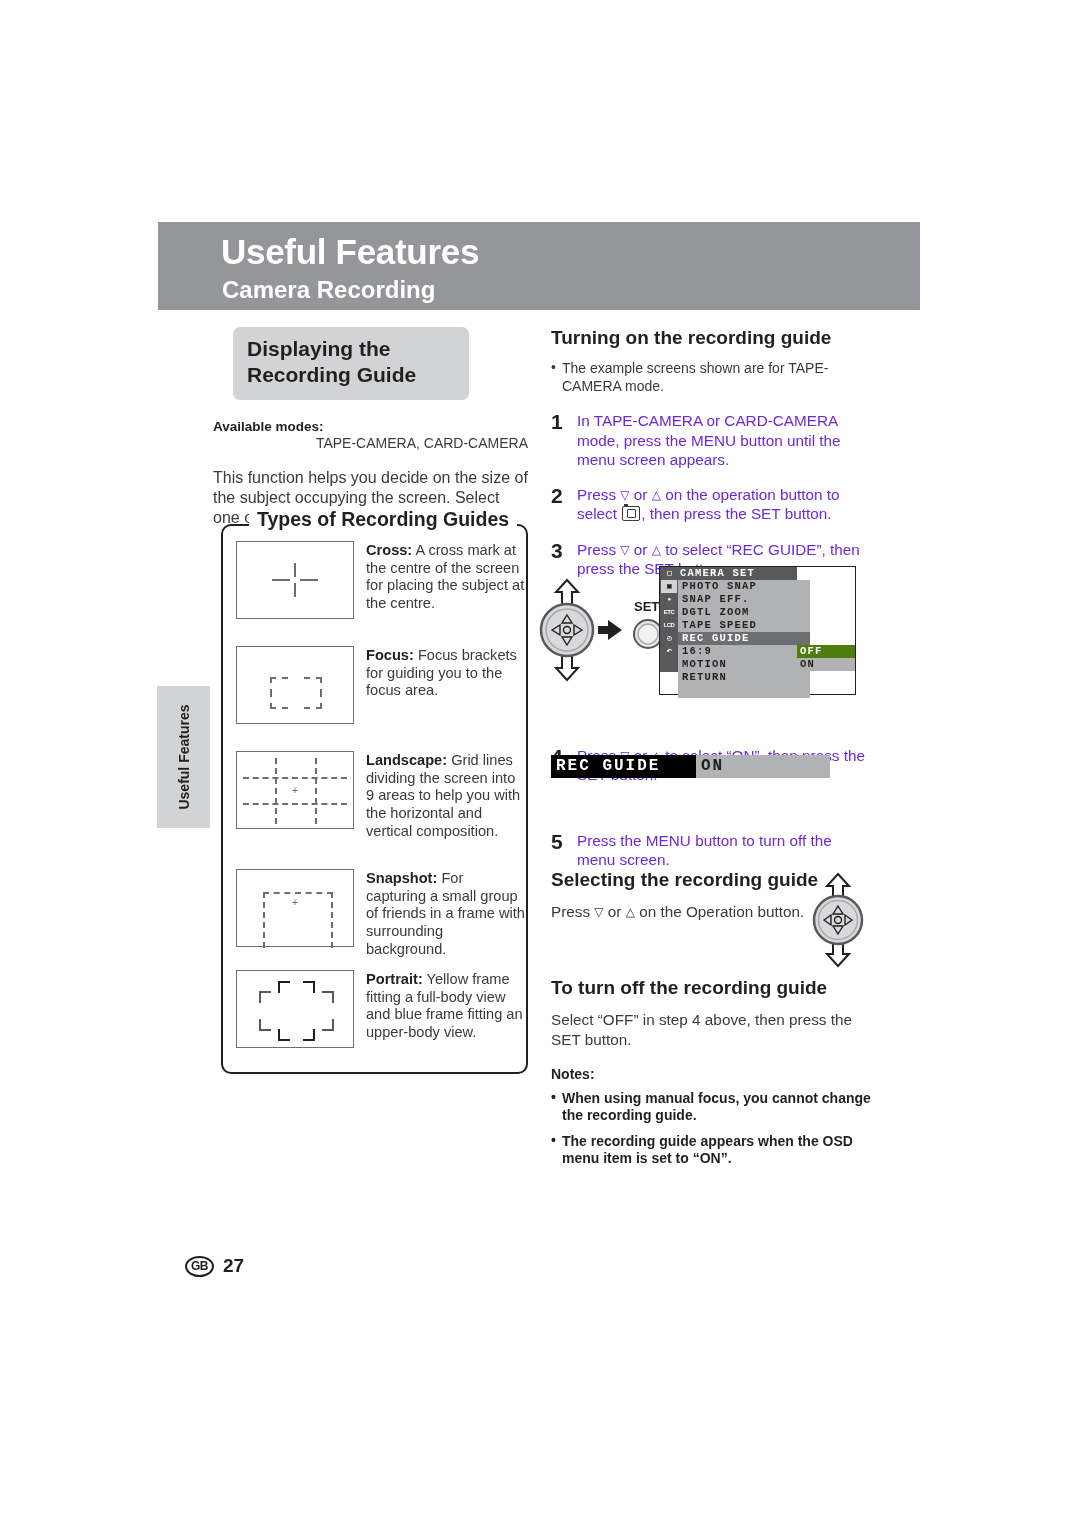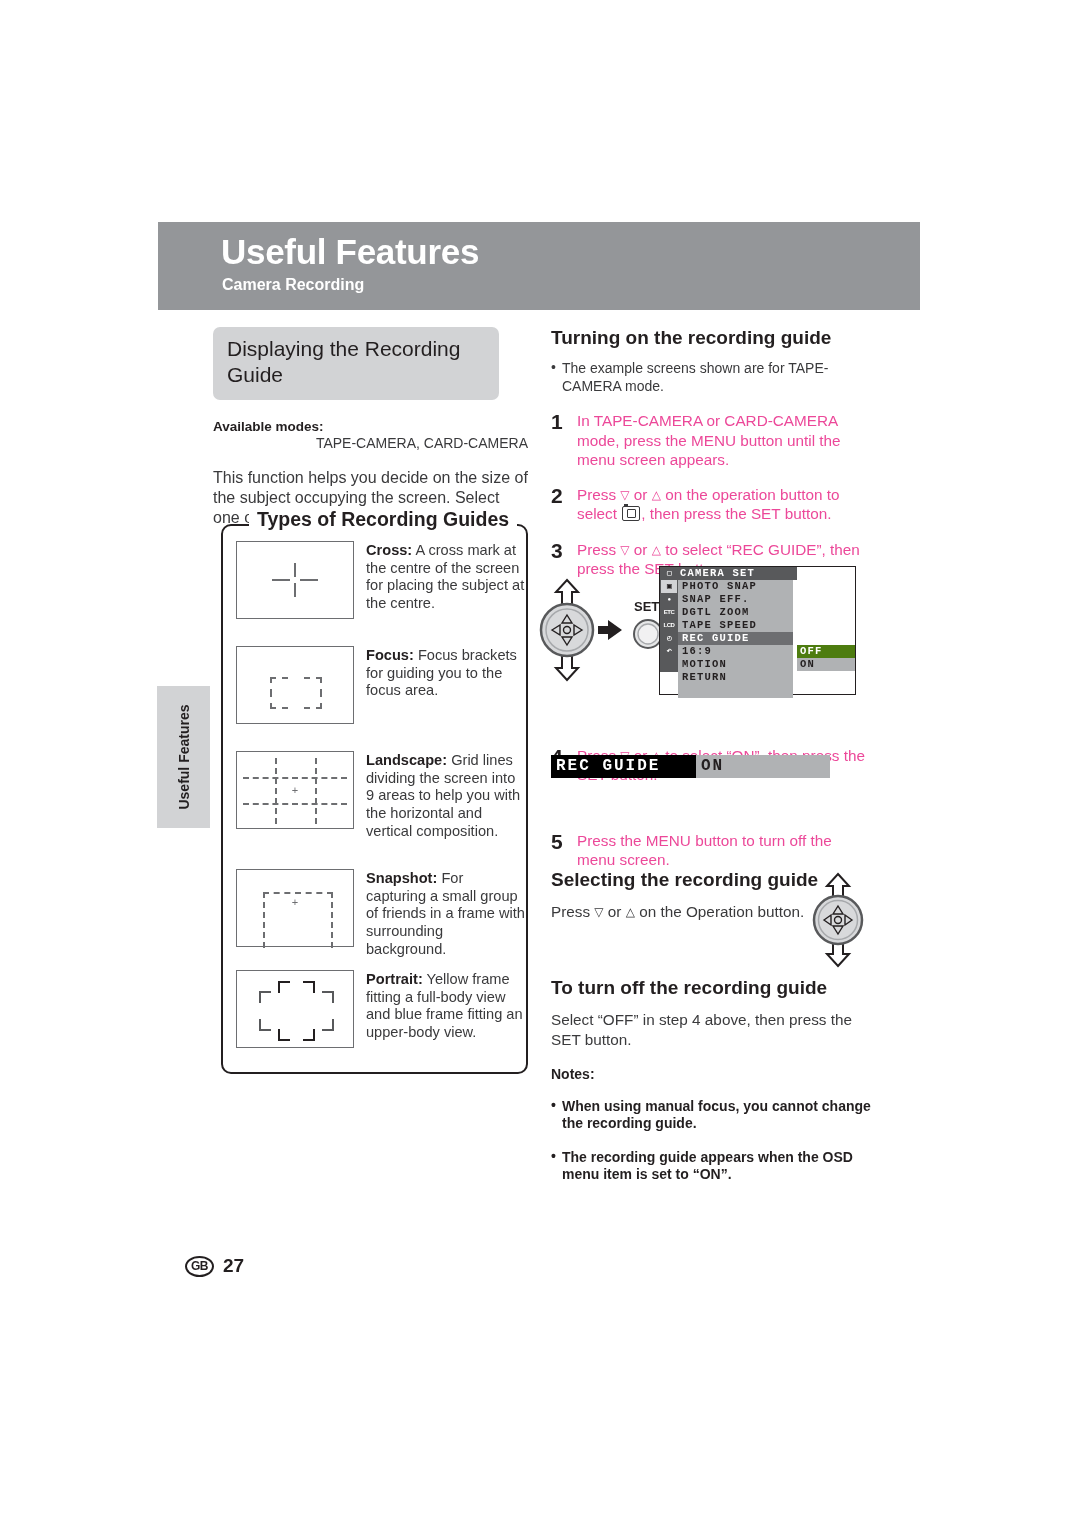--- a/index.html
+++ b/index.html
@@ -40,21 +40,21 @@
     top: 10px;
     font-size: 35px;
     font-weight: bold;
     color: #ffffff;
     letter-spacing: -0.3px;
   }
   #titlebar .t2 {
     position: absolute;
     left: 64px;
     top: 54px;
-    font-size: 16px;
+    font-size: 24px;
     font-weight: bold;
     color: #ffffff;
   }
 
   
   #sidetab {
     position: absolute;
     left: 157px;
     top: 686px;
     width: 53px;
@@ -99,25 +99,26 @@
     position: absolute;
     left: 213px;
     top: 327px;
     width: 315px;
   }
   #grayhead {
     background: #d2d3d5;
     border-radius: 7px;
     padding: 9px 14px 11px 14px;
     font-size: 21px;
-    font-weight: normal;
+    font-weight: bold;
     line-height: 1.25;
     color: #231f20;
-    width: 286px;
-    box-sizing: border-box;
+    width: 236px;
+    box-sizing: border-box;
+    margin-left: 20px;
   }
   .avail-label {
     margin-top: 19px;
     font-size: 13.5px;
     font-weight: bold;
   }
   .avail-val {
     margin-top: 1px;
     margin-left: 11px;
     font-size: 14px;
@@ -242,21 +243,21 @@
     width: 26px;
     flex: 0 0 26px;
     font-size: 21px;
     font-weight: bold;
     color: #231f20;
     line-height: 1.05;
   }
   .step .txt {
     font-size: 15.3px;
     line-height: 1.26;
-    color: #ec4899;
+    color: #6d28d9;
   }
   .tri { font-size: 12px; vertical-align: 1px; }
 
   
   .camicon {
     display: inline-block;
     width: 16px; height: 13px;
     border: 1.6px solid #3a3a3c;
     border-radius: 2px;
     position: relative;
@@ -328,21 +329,21 @@
     font-size: 10.5px;
     font-weight: bold;
     line-height: 13px;
     letter-spacing: 1.2px;
     padding-left: 2px;
     box-sizing: border-box;
   }
   #osdlist {
     position: absolute;
     left: 18px; top: 13px;
-    width: 115px;
+    width: 132px;
     background: #b0b2b4;
     padding-bottom: 14px;
   }
   #osdlist .row {
     height: 13px;
     line-height: 13px;
     font-family: "Liberation Mono", monospace;
     font-size: 10.5px;
     font-weight: bold;
     letter-spacing: 1.2px;
@@ -407,21 +408,21 @@
   
   #notes { margin-top: 17px; }
   #notes .ntitle { font-size: 14px; font-weight: bold; color:#231f20; }
   #notes .nitem {
     font-size: 14px;
     font-weight: bold;
     line-height: 1.24;
     color: #231f20;
     position: relative;
     padding-left: 11px;
-    margin-top: 16px;
+    margin-top: 8px;
   }
   #notes .nitem:before {
     content:"\2022";
     position:absolute; left:0; top:-1px;
   }
   .plain-para {
     margin-top: 11px;
     font-size: 15.3px;
     line-height: 1.26;
     color: #3a3a3c;

